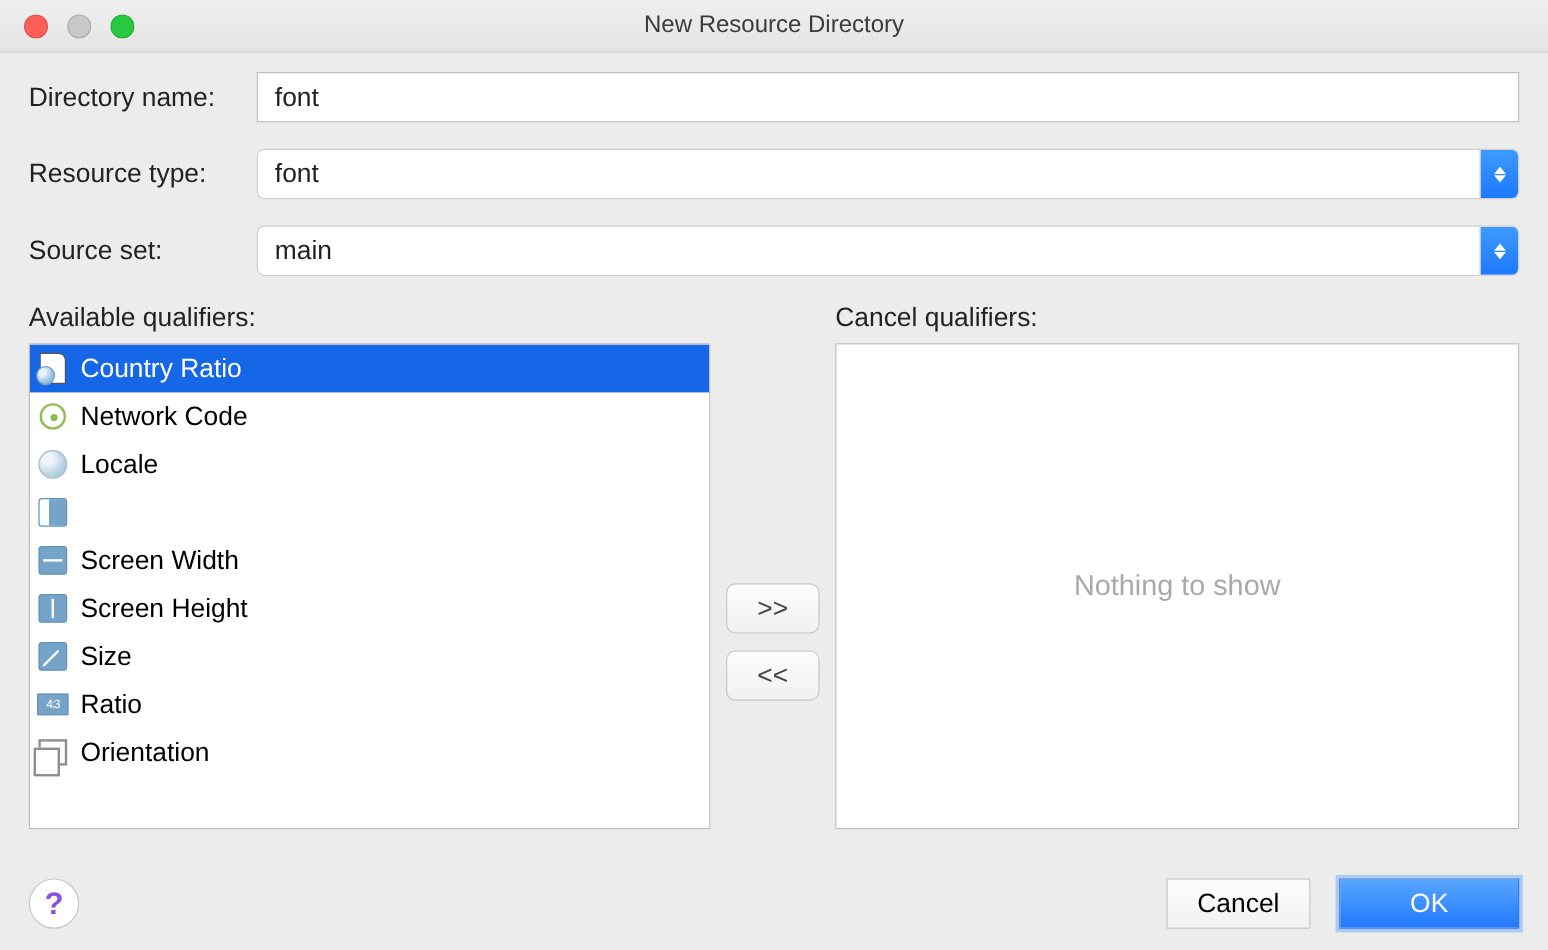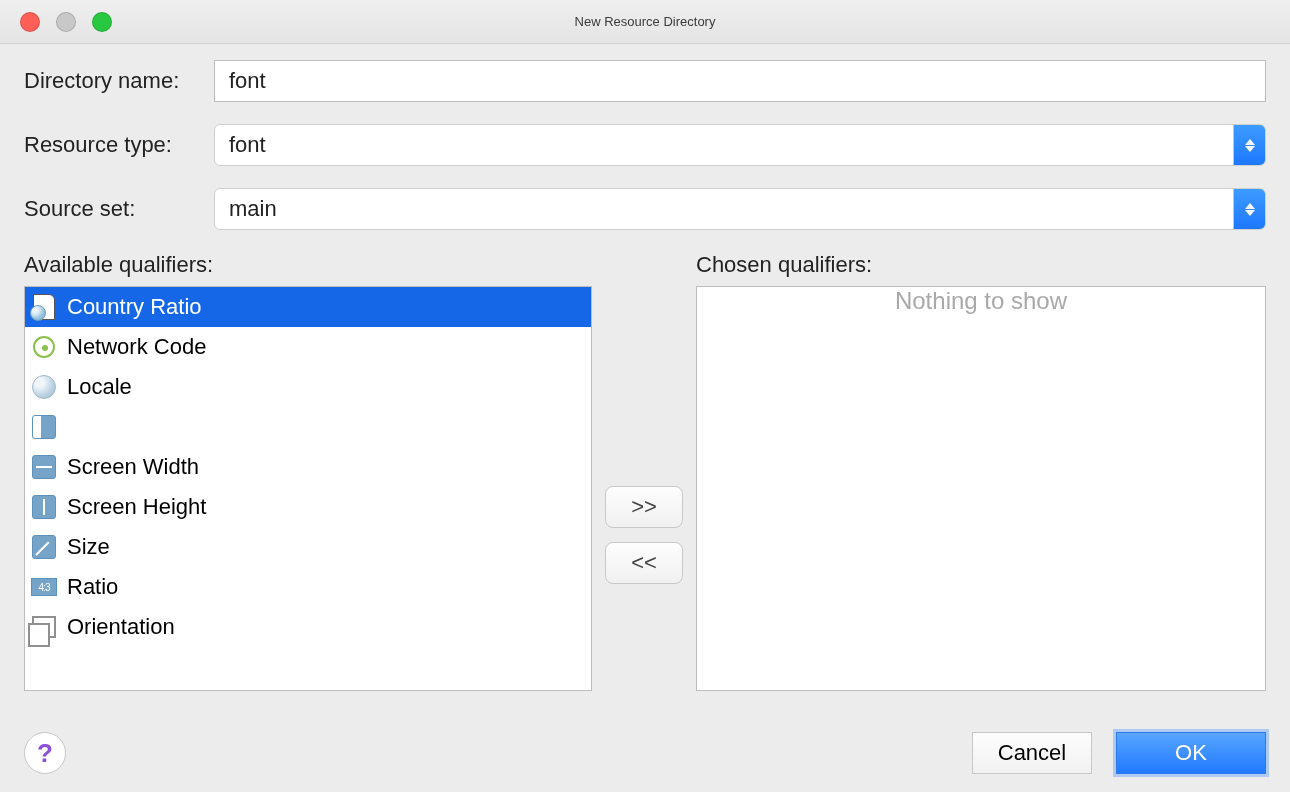--- a/index.html
+++ b/index.html
@@ -25,21 +25,21 @@
     }
     .traffic-light {
       width: 20px; height: 20px; border-radius: 50%;
       border: 1px solid rgba(0,0,0,0.15);
     }
     .tl-close { background: #ff5f57; }
     .tl-min { background: #c8c8c8; }
     .tl-max { background: #28c940; }
     .title {
       position: absolute; left: 0; right: 0; text-align: center;
-      font-size: 13px; color: #3b3b3b;
+      font-size: 20px; color: #3b3b3b;
       pointer-events: none;
     }
     .content {
       padding: 16px 24px 0 24px;
     }
     .form-row {
       display: flex;
       align-items: center;
       margin-bottom: 22px;
     }
@@ -126,20 +126,21 @@
       display: inline-flex;
       align-items: center;
       justify-content: center;
       flex-shrink: 0;
     }
     .chosen-box {
       border: 1px solid #bdbdbd;
       background: #fff;
       height: 405px;
       display: flex;
+      align-items: center;
       justify-content: center;
     }
     .chosen-empty {
       color: #a9a9a9;
       font-size: 24px;
     }
     .move-btn {
       width: 78px; height: 42px;
       border: 1px solid #c8c8c8;
       border-radius: 8px;
@@ -314,21 +315,21 @@
           </div>
         </div>
     </div>
 
     <div class="qual-col qual-mid">
       <button class="move-btn">&gt;&gt;</button>
       <button class="move-btn">&lt;&lt;</button>
     </div>
 
     <div class="qual-col qual-right">
-      <div class="qual-label">Chosen qualifiers:</div>
+      <div class="qual-label">Cancel qualifiers:</div>
       <div class="chosen-box">
         <div class="chosen-empty">Nothing to show</div>
       </div>
     </div>
   </div>
 
 </div>
 
 <div class="footer">
   <div class="help-btn">?</div>

